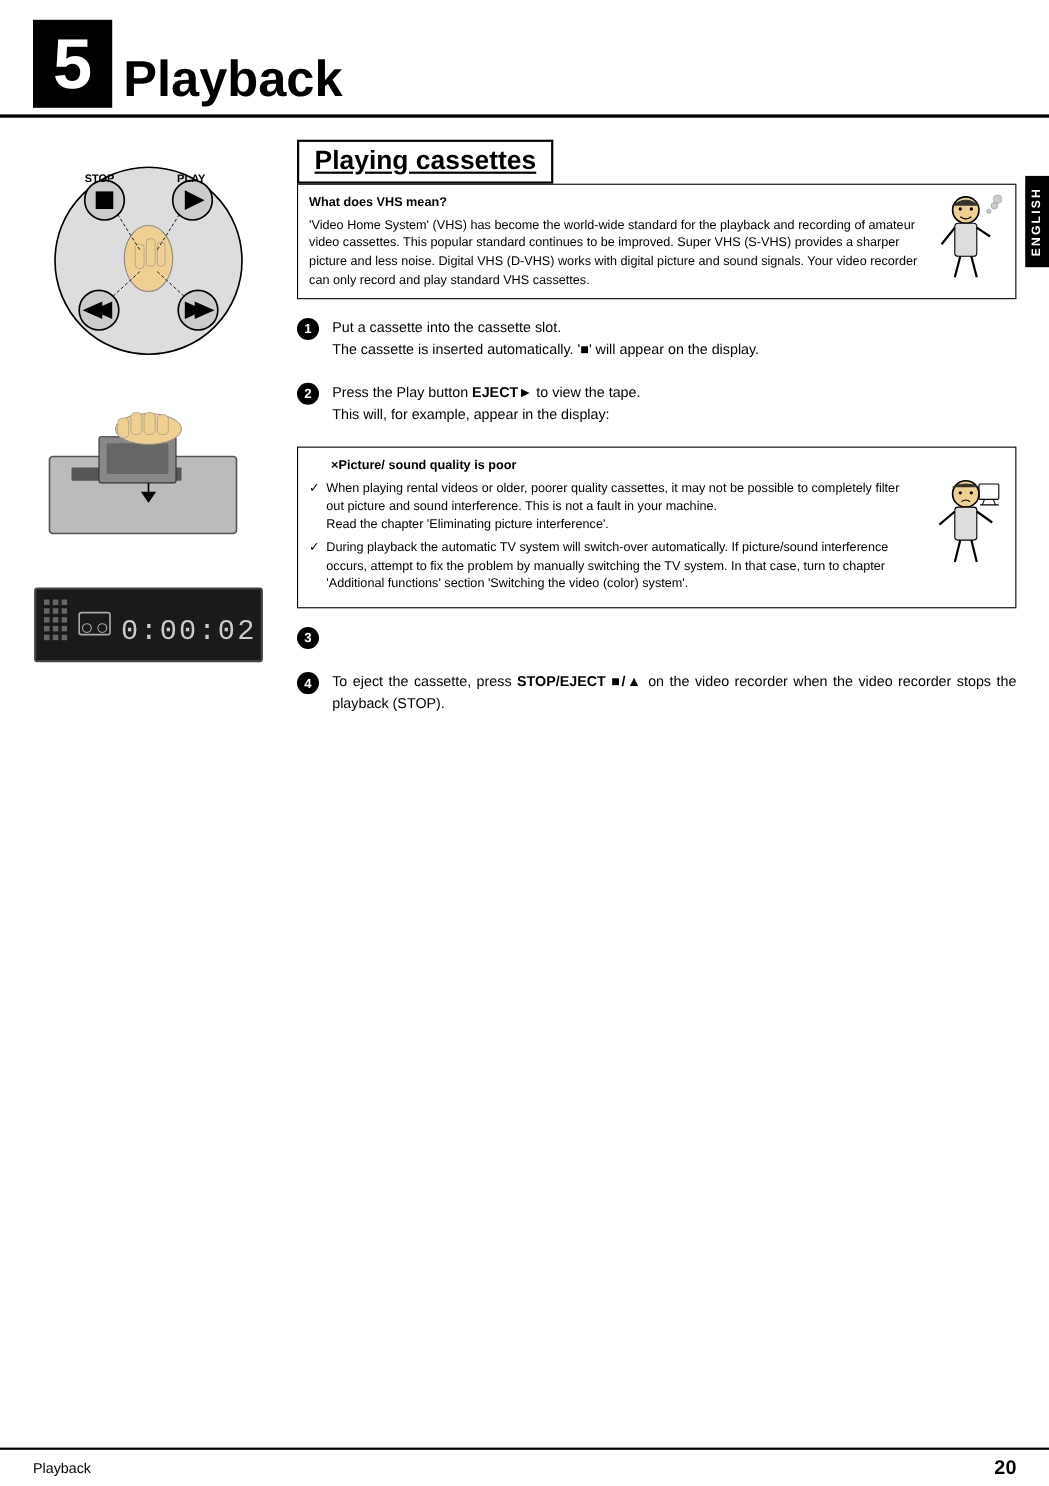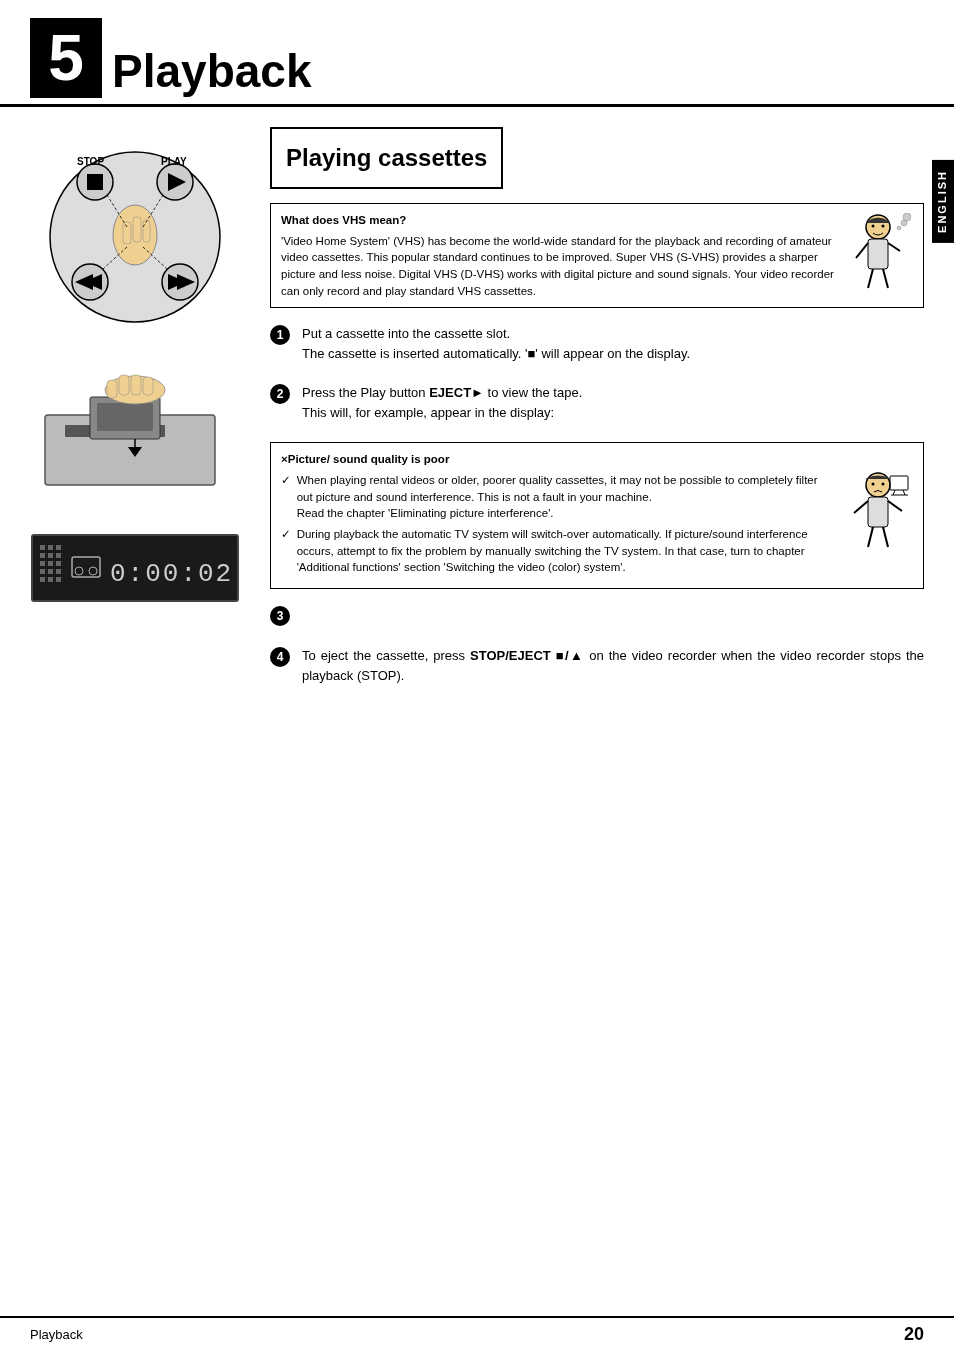--- a/index.html
+++ b/index.html
@@ -76,23 +76,23 @@
     }
 
     
     .right-col {
       flex: 1;
     }
 
     
     .section-heading-box {
       border: 2px solid #000;
-      padding: 15px 14px;
-      margin-bottom: 14px;
+      padding: 4px 14px;
       display: inline-block;
+      text-decoration: underline;
     }
     .section-heading-box h2 {
       font-size: 24px;
       font-weight: bold;
     }
 
     .intro-text {
       font-size: 12.5px;
       line-height: 1.5;
       margin-bottom: 16px;
@@ -160,20 +160,21 @@
       line-height: 1.45;
       margin-top: 6px;
       margin-bottom: 16px;
       display: flex;
       gap: 8px;
     }
     .note-box-text { flex: 1; }
     .note-box-title {
       font-weight: bold;
       margin-bottom: 4px;
+      margin-left: 20px;
     }
     .note-box-figure {
       width: 70px;
       flex-shrink: 0;
       display: flex;
       align-items: center;
       justify-content: center;
     }
     .bullet-item {
       display: flex;

